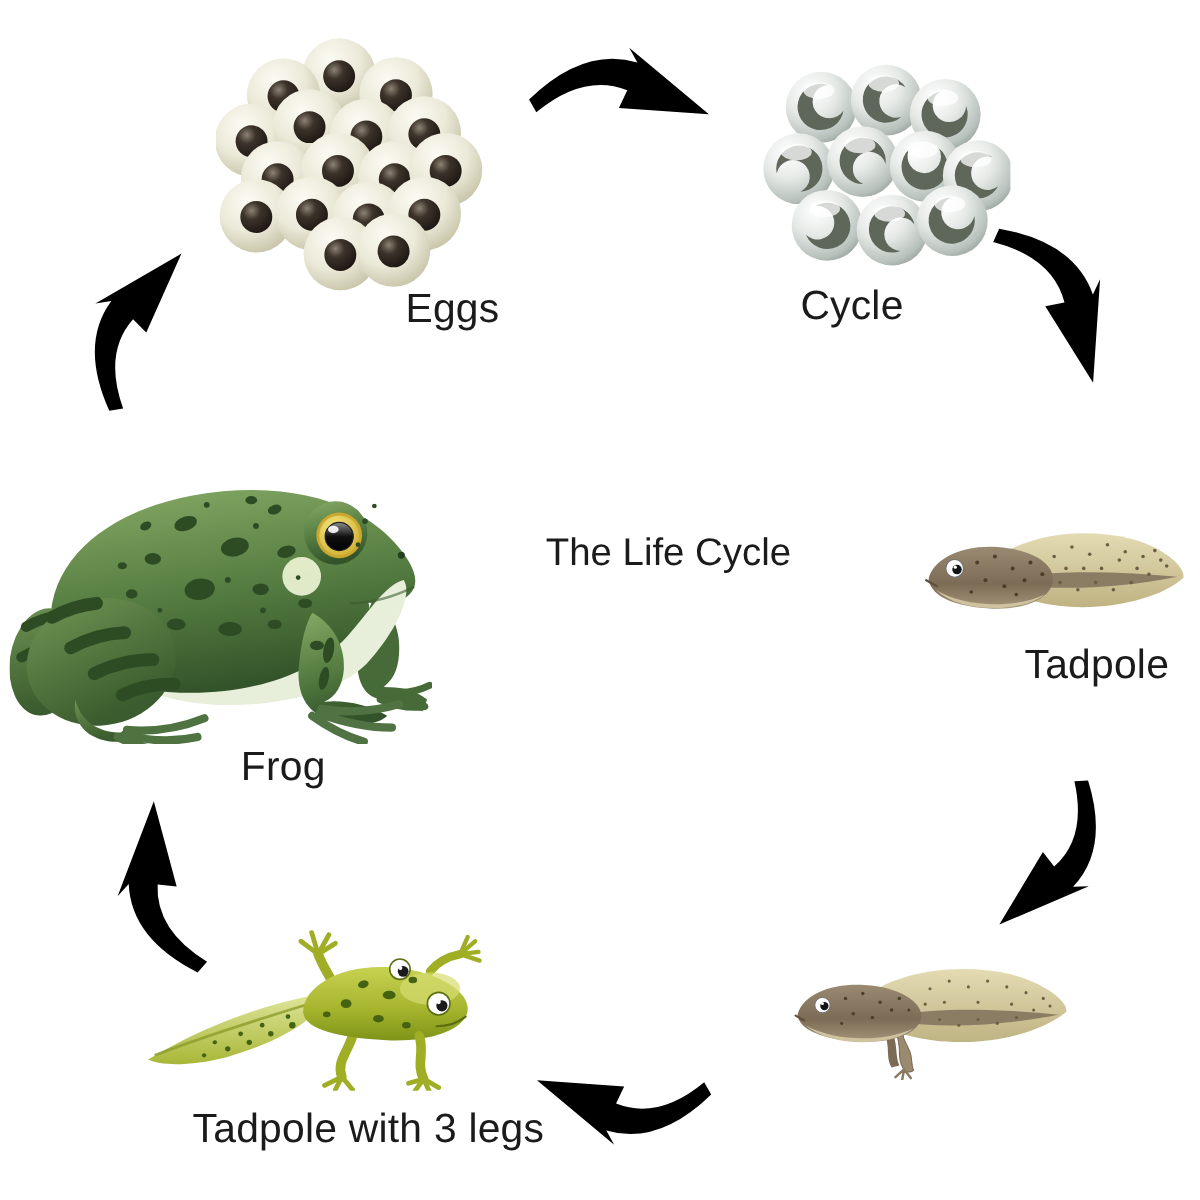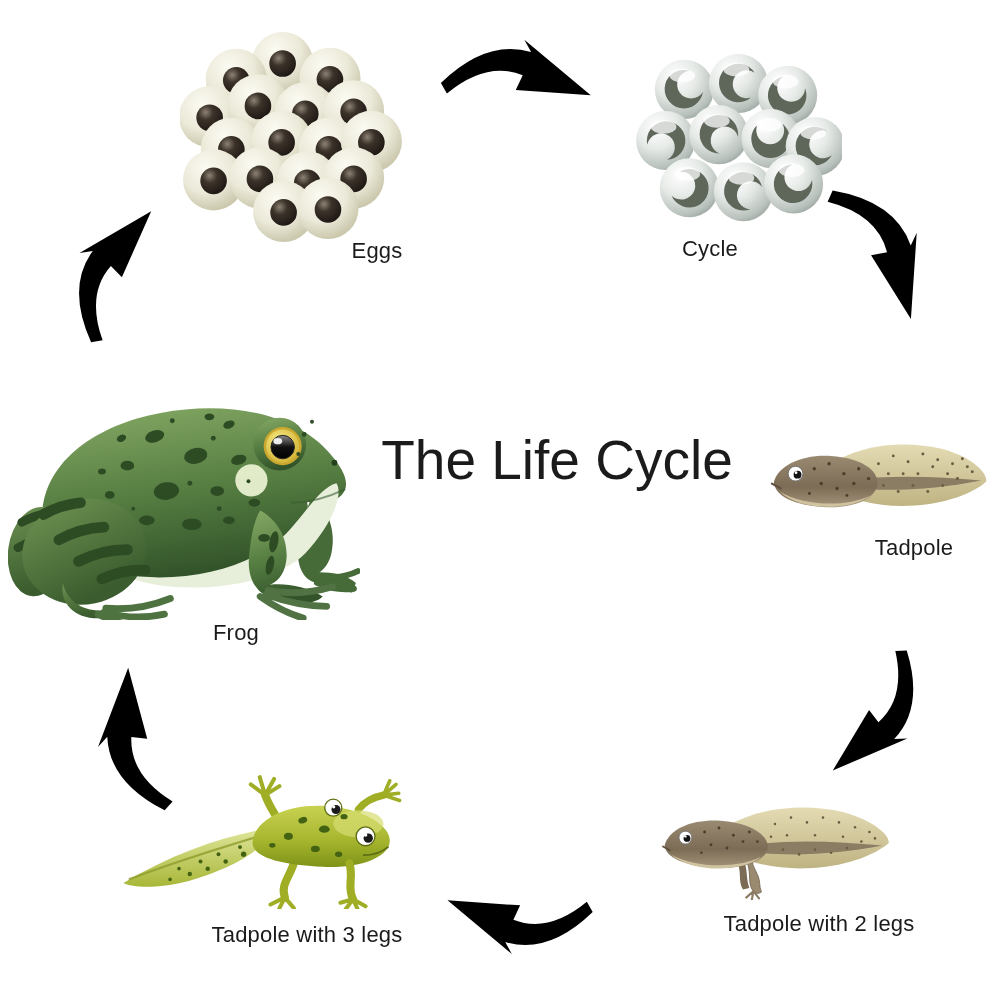--- a/index.html
+++ b/index.html
@@ -1,22 +1,22 @@
 <!DOCTYPE html>
 <html><head>
 <meta charset="utf-8">
 <style>
   html,body{margin:0;padding:0;background:#fff;}
   .stage-canvas{position:relative;width:1000px;height:1000px;background:#ffffff;overflow:hidden;
     font-family:"Liberation Sans",sans-serif;}
   .illo{position:absolute;}
-  .stage-label{position:absolute;transform:translateX(-50%);font-size:22px;color:#1b1b1b;
+  .stage-label{position:absolute;transform:translateX(-50%);font-size:34px;color:#1b1b1b;
     white-space:nowrap;letter-spacing:.2px;}
   .cycle-title{position:absolute;left:557px;top:424px;transform:translateX(-50%);
-    text-align:center;font-size:55px;line-height:73px;color:#1b1b1b;white-space:nowrap;}
+    text-align:center;font-size:32px;line-height:73px;color:#1b1b1b;white-space:nowrap;}
   .arrow{position:absolute;width:176px;height:88px;}
   .arrow svg{width:100%;height:100%;overflow:visible;display:block;}
   .arrow-1{left:431px;top:36px;transform:rotate(4deg) scale(.96);}
   .arrow-2{left:793px;top:208px;transform:rotate(58deg) scale(.96);}
   .arrow-3{left:788px;top:673px;transform:rotate(121deg) scale(.9);}
   .arrow-4{left:429px;top:871px;transform:rotate(184deg) scale(.93);}
   .arrow-5{left:49px;top:695px;transform:rotate(255deg) scale(.94);}
   .arrow-6{left:26px;top:227px;transform:rotate(294deg) scale(.92);}
 </style>
 </head>
@@ -454,17 +454,16 @@
     </svg>
   </div>
 
   <div class="cycle-title">
     <div>The Life Cycle</div>
   </div>
 
   <div class="stage-label" style="left:377px;top:238px">Eggs</div>
   <div class="stage-label" style="left:710px;top:236px">Cycle</div>
   <div class="stage-label" style="left:914px;top:535px">Tadpole</div>
-  <div class="stage-label" style="left:819px;top:911px">Tadpole with 2 legs</div>
   <div class="stage-label" style="left:307px;top:922px">Tadpole with 3 legs</div>
   <div class="stage-label" style="left:236px;top:620px">Frog</div>
 
 </div>
 
 </body></html>

